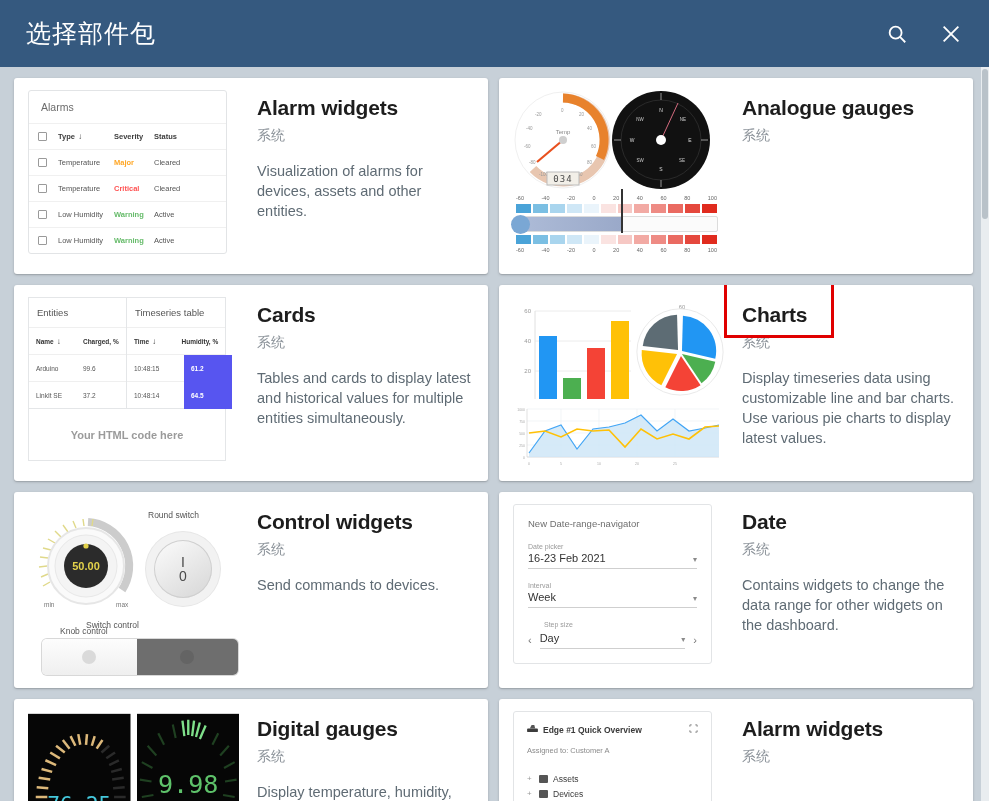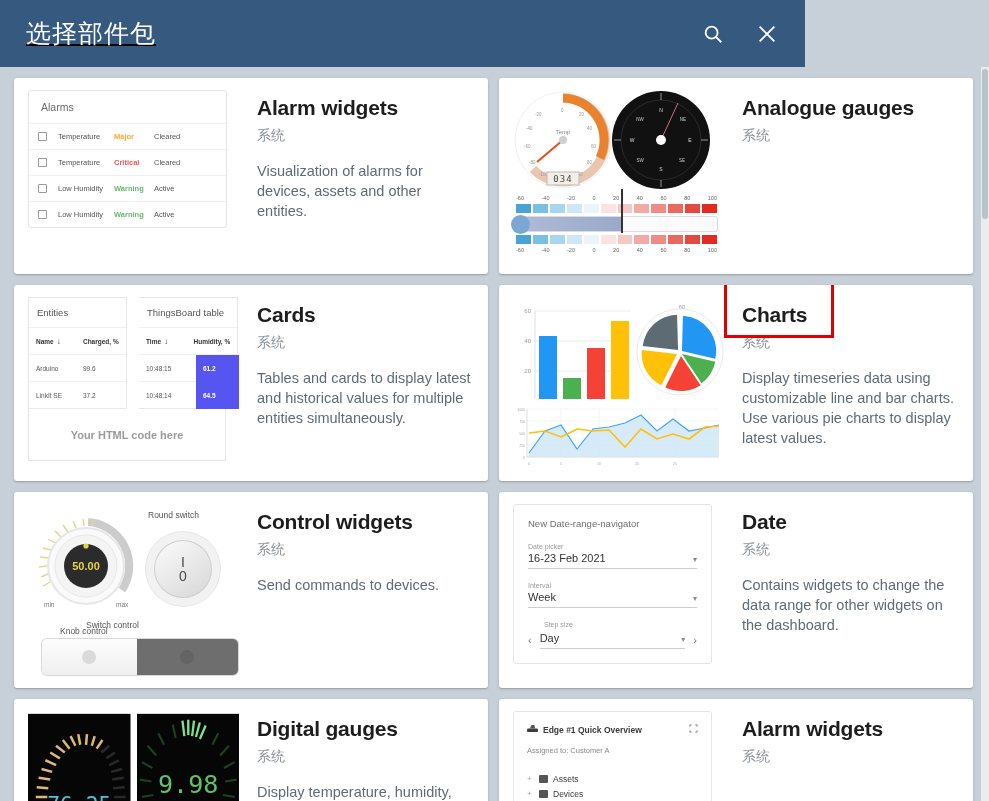--- a/index.html
+++ b/index.html
@@ -6,25 +6,24 @@
   html, body {
     width: 989px; height: 801px;
     overflow: hidden;
     font-family: "Liberation Sans", "DejaVu Sans", sans-serif;
     background: #c7d0d8;
   }
 
   
   .header {
     position: absolute; top: 0; left: 0;
-    width: 805px; height: 67px;
+    width: 989px; height: 67px;
     background: #35597f;
     display: flex; align-items: center;
     padding: 0 18px 0 26px;
-    text-decoration: underline;
   }
   .header-title {
     color: #ffffff;
     font-size: 25px;
     font-weight: 400;
     letter-spacing: 1px;
     flex: 1;
   }
   .header-actions { display: flex; align-items: center; gap: 14px; }
   .hicon {
@@ -156,21 +155,21 @@
     position: absolute; left: -5px; top: -2px;
     width: 19px; height: 19px; border-radius: 50%;
     background: #7aa7d4;
   }
   .needle-mark {
     position: absolute; left: 52%; top: -14px; width: 2px; height: 44px;
     background: #333; z-index: 4;
   }
 
   
-  .cards-prev { display: flex; gap: 12px; }
+  .cards-prev { display: flex; gap: 0; }
   .mini-tbl { width: 99px; border: 1px solid #e4e6e8; }
   .mini-tbl .t-title { font-size: 9.5px; color: #555; padding: 9px 0 9px 8px; white-space: nowrap; }
   .mini-tbl .t-row {
     display: flex; height: 27px; align-items: center;
     border-top: 1px solid #efefef; font-size: 6.5px; color: #555; padding-left: 7px;
   }
   .mini-tbl .t-row.hdr { font-weight: bold; color: #333; }
   .mini-tbl .t-c1 { width: 48px; }
   .mini-tbl .t-c2 { width: 44px; }
   .cell-blue {
@@ -269,20 +268,26 @@
 </div>
 
 <div class="content">
   <div class="scroll-area">
     <div class="grid">
 
       <div class="card">
         <div class="card-preview">
           <div class="prev-panel alarm-panel">
             <div class="alarm-head">Alarms</div>
+            <div class="alarm-row hdr">
+              <div class="cb"></div>
+              <div class="c-type"><span>Type</span><span class="arrow-dn">↓</span></div>
+              <div class="c-sev">Severity</div>
+              <div class="c-stat">Status</div>
+            </div>
             <div class="alarm-row">
               <div class="cb"></div>
               <div class="c-type">Temperature</div>
               <div class="c-sev sev-major">Major</div>
               <div class="c-stat">Cleared</div>
             </div>
             <div class="alarm-row">
               <div class="cb"></div>
               <div class="c-type">Temperature</div>
               <div class="c-sev sev-critical">Critical</div>
@@ -435,21 +440,21 @@
               <div class="t-row">
                 <div class="t-c1">Arduino</div>
                 <div class="t-c2">99.6</div>
               </div>
               <div class="t-row">
                 <div class="t-c1">LinkIt SE</div>
                 <div class="t-c2">37.2</div>
               </div>
             </div>
             <div class="mini-tbl" style="border-left:none">
-              <div class="t-title">ThingsBoard table</div>
+              <div class="t-title">Timeseries table</div>
               <div class="t-row hdr">
                 <div class="t-c1"><span>Time</span><span class="arrow-dn">↓</span></div>
                 <div class="t-c2">Humidity, %</div>
               </div>
               <div class="t-row">
                 <div class="t-c1">10:48:15</div>
                 <div class="cell-blue">61.2</div>
               </div>
               <div class="t-row">
                 <div class="t-c1">10:48:14</div>

